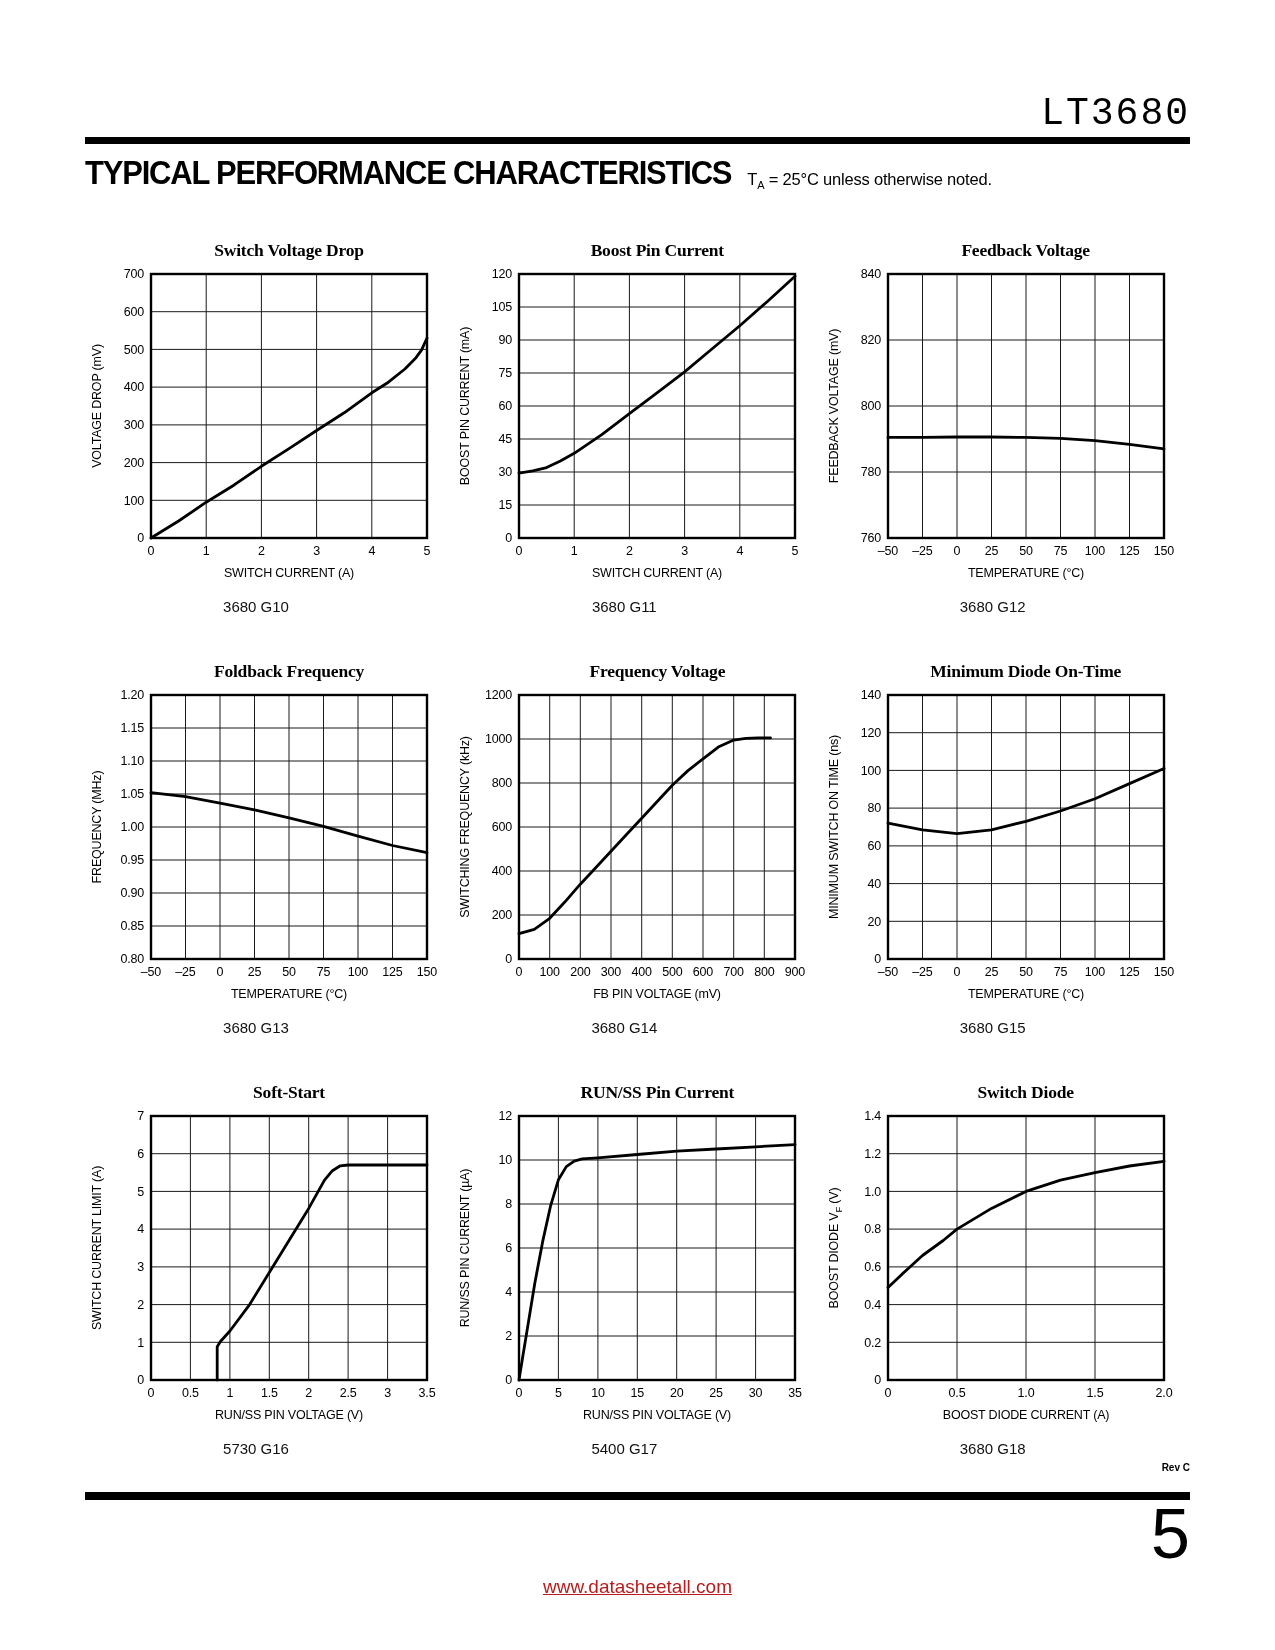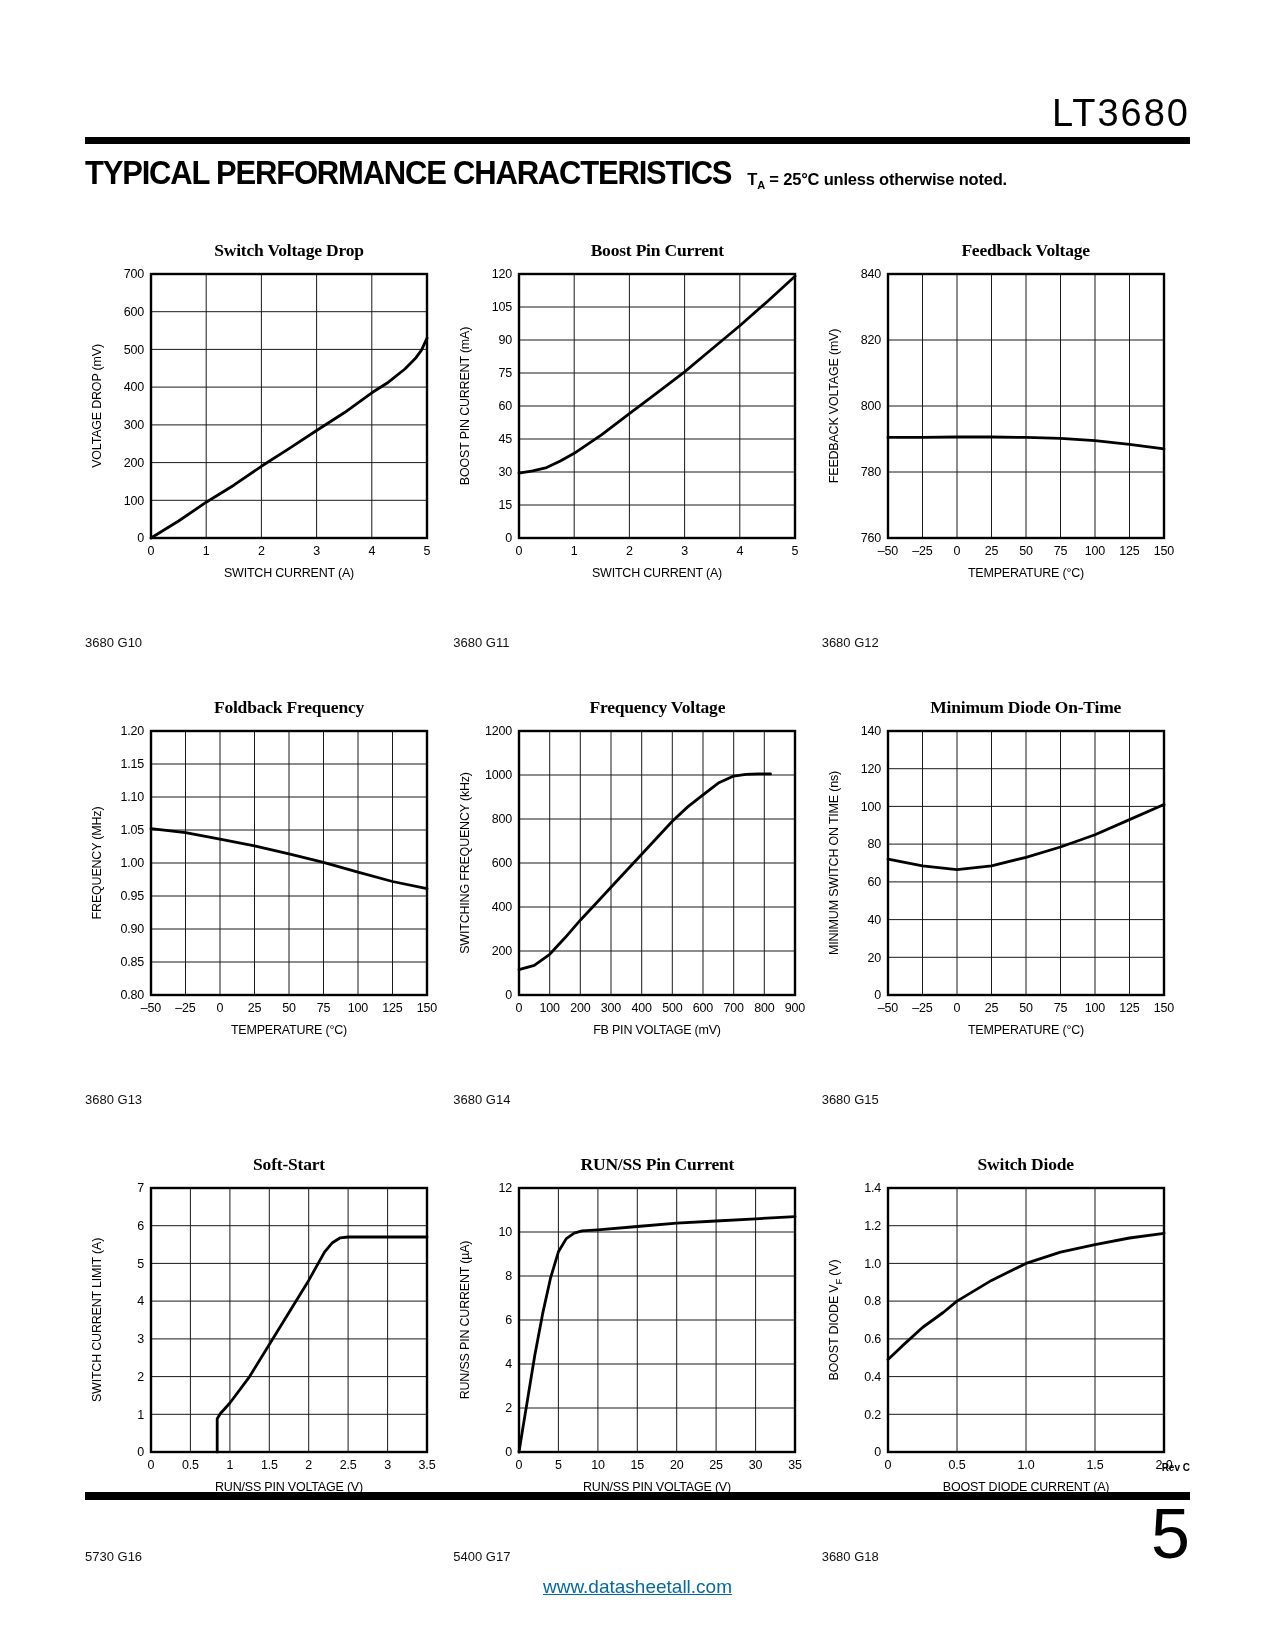--- a/index.html
+++ b/index.html
@@ -8,58 +8,58 @@
     width:1275px;height:1650px;
     margin:0 auto;
     background:#ffffff;
     font-family:"Liberation Sans",sans-serif;
     color:#000;
     overflow:hidden;
   }
   .brand{
     position:absolute;top:92px;right:85px;
     font-size:38px;font-weight:400;letter-spacing:2px;
-    font-family:Liberation Sans, sans-serif;
+    font-family:Liberation Mono, monospace;
   }
   .topbar{position:absolute;top:137px;left:85px;width:1105px;height:7px;background:#000;}
   .heading{position:absolute;top:157px;left:85px;width:1105px;white-space:nowrap;}
   .heading-title{
     font-size:31px;font-weight:bold;letter-spacing:-1.2px;
     display:inline-block;transform:scaleY(1.08);transform-origin:left bottom;
   }
-  .heading-note{font-size:16.5px;font-weight:bold;margin-left:16px;letter-spacing:-0.2px;}
+  .heading-note{font-size:16.5px;font-weight:normal;margin-left:16px;letter-spacing:-0.2px;}
   .heading-note sub{font-size:11px;}
   .grid{
     position:absolute;top:238px;left:85px;width:1105px;
     display:grid;grid-template-columns:repeat(3,1fr);row-gap:43px;
   }
   .cell{width:368px;}
   .chart-title{
     margin-left:66px;width:276px;text-align:center;
     font-size:17.5px;font-weight:bold;letter-spacing:-0.2px;
     height:24px;line-height:24px;font-family:Liberation Serif, serif;
   }
   .chart-caption{
-    width:342px;text-align:left;
-    font-size:13px;color:#111;height:16px;line-height:14px;letter-spacing:0;margin-top:36px;
+    width:342px;text-align:center;
+    font-size:15px;color:#111;height:16px;line-height:14px;letter-spacing:0;
   }
   svg text{
     font-family:"Liberation Sans",sans-serif;
     fill:#000;letter-spacing:-0.2px;
   }
   .rev{position:absolute;top:1462px;right:85px;font-size:10px;font-weight:bold;}
   .bottombar{position:absolute;top:1492px;left:85px;width:1105px;height:8px;background:#000;}
   .pagenum{
     position:absolute;top:1498px;right:85px;
     font-size:70px;font-weight:400;line-height:1.05;
     font-family:"Liberation Sans",sans-serif;
   }
   .site-link{
     position:absolute;top:1576px;left:0;width:1275px;text-align:center;
-    font-size:19px;color:#0369a1;text-decoration:underline;
+    font-size:19px;color:#b91c1c;text-decoration:underline;
   }
 </style>
 </head>
 <body>
 
 <div class="page">
   <div class="brand">LT3680</div>
   <div class="topbar"></div>
   <div class="heading">
     <span class="heading-title">TYPICAL PERFORMANCE CHARACTERISTICS</span><span class="heading-note">T<sub>A</sub> = 25°C unless otherwise noted.</span>

